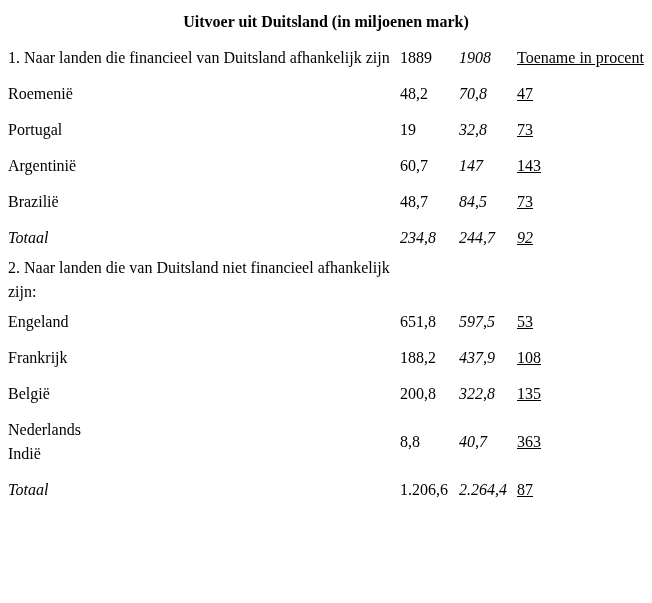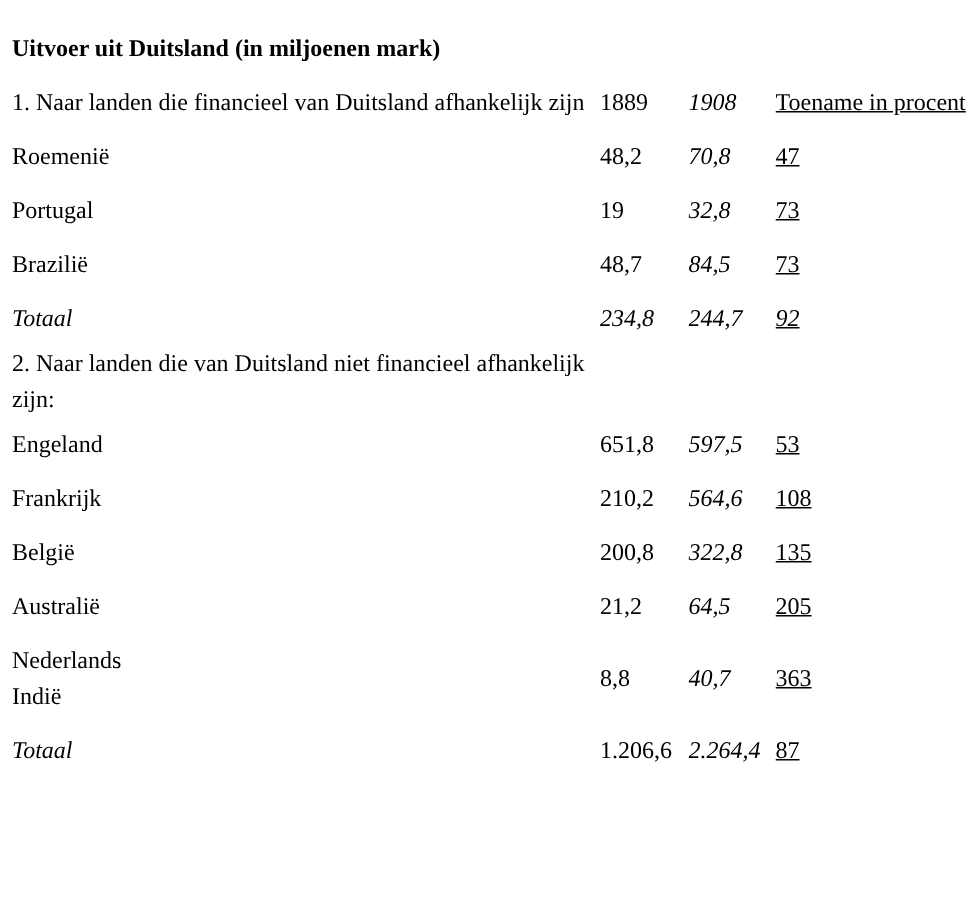--- a/index.html
+++ b/index.html
@@ -10,21 +10,22 @@
     margin: 8px;
     width: 636px;
     font-family: "Liberation Serif", serif;
     font-size: 16px;
     -webkit-font-smoothing: none;
   }
   .doc-title {
     font-weight: bold;
     font-size: 16px;
     line-height: 19px;
-    margin: 15px 0 9px 0;
+    margin: 4px 0 9px 0;
+    text-align: center;
   }
   table.data-table {
     border-collapse: collapse;
     width: 636px;
     table-layout: fixed;
   }
   td {
     height: 36px;
     vertical-align: middle;
     padding: 0;
@@ -58,20 +59,26 @@
       <td class="c-1908">70,8</td>
       <td class="c-toename">47</td>
     </tr>
     <tr>
       <td class="c-label">Portugal</td>
       <td class="c-1889">19</td>
       <td class="c-1908">32,8</td>
       <td class="c-toename">73</td>
     </tr>
     <tr>
+      <td class="c-label">Argentinië</td>
+      <td class="c-1889">60,7</td>
+      <td class="c-1908">147</td>
+      <td class="c-toename">143</td>
+    </tr>
+    <tr>
       <td class="c-label">Brazilië</td>
       <td class="c-1889">48,7</td>
       <td class="c-1908">84,5</td>
       <td class="c-toename">73</td>
     </tr>
     <tr class="row-italic">
       <td class="c-label">Totaal</td>
       <td class="c-1889">234,8</td>
       <td class="c-1908">244,7</td>
       <td class="c-toename">92</td>
@@ -83,35 +90,29 @@
       <td class="c-toename"></td>
     </tr>
     <tr>
       <td class="c-label">Engeland</td>
       <td class="c-1889">651,8</td>
       <td class="c-1908">597,5</td>
       <td class="c-toename">53</td>
     </tr>
     <tr>
       <td class="c-label">Frankrijk</td>
-      <td class="c-1889">210,2</td>
-      <td class="c-1908">564,6</td>
+      <td class="c-1889">188,2</td>
+      <td class="c-1908">437,9</td>
       <td class="c-toename">108</td>
     </tr>
     <tr>
       <td class="c-label">België</td>
       <td class="c-1889">200,8</td>
       <td class="c-1908">322,8</td>
       <td class="c-toename">135</td>
-    </tr>
-    <tr>
-      <td class="c-label">Australië</td>
-      <td class="c-1889">21,2</td>
-      <td class="c-1908">64,5</td>
-      <td class="c-toename">205</td>
     </tr>
     <tr class="row-tall">
       <td class="c-label">Nederlands
 Indië</td>
       <td class="c-1889">8,8</td>
       <td class="c-1908">40,7</td>
       <td class="c-toename">363</td>
     </tr>
     <tr class="row-italic-label">
       <td class="c-label">Totaal</td>

